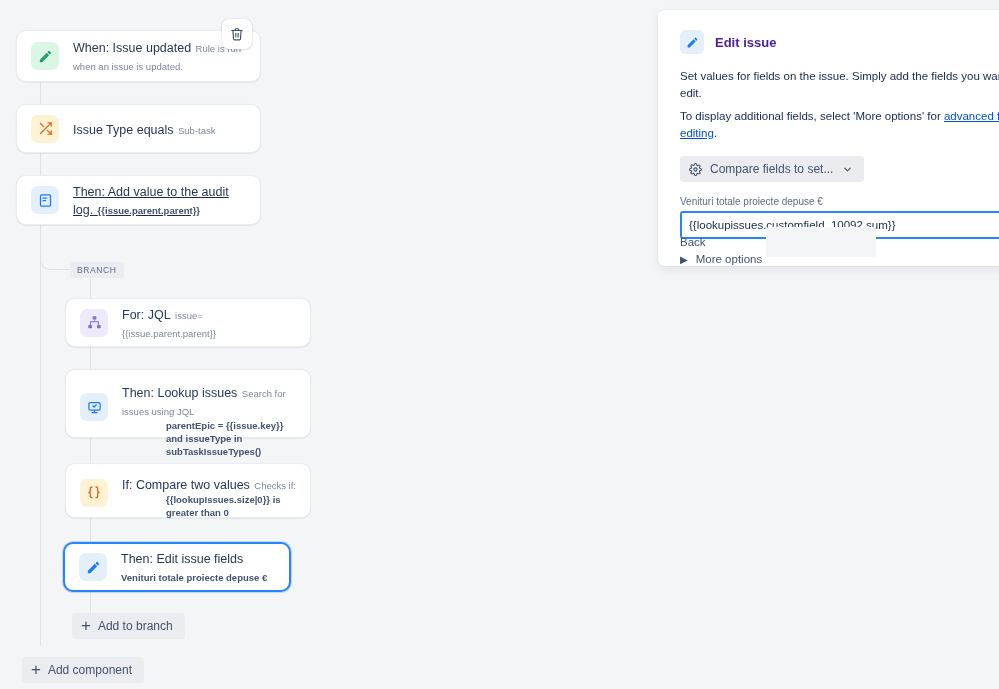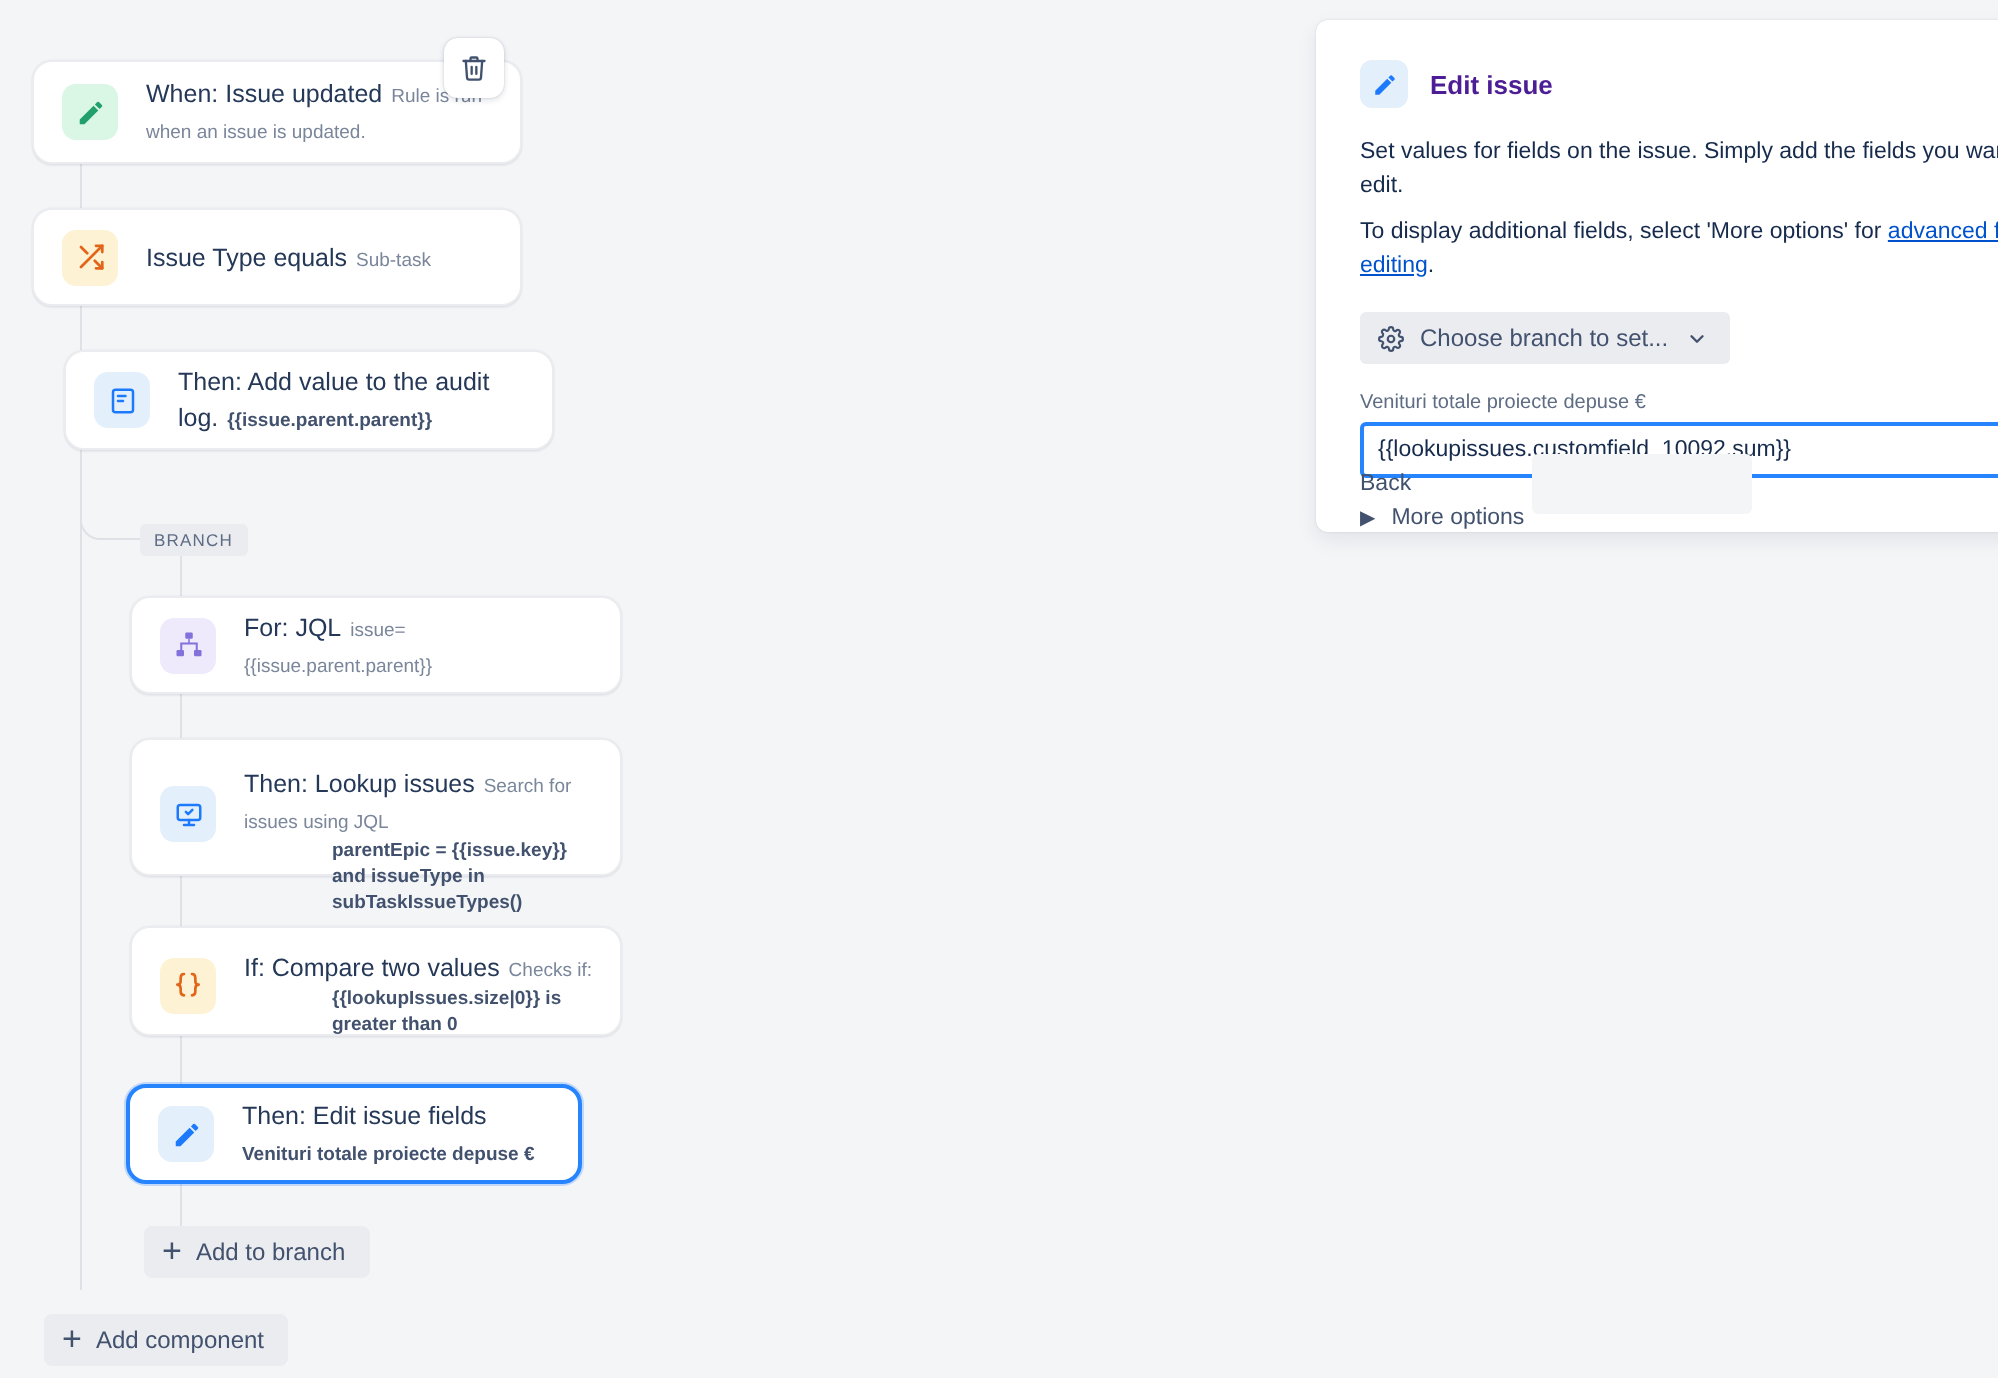--- a/index.html
+++ b/index.html
@@ -210,21 +210,21 @@
           <path d="M15 15l6 6"></path>
           <path d="M4 4l5 5"></path>
       </svg>
     </span>
     <span class="ctext">
       <span class="ctitle">Issue Type equals</span>
       <span class="csub">Sub-task</span>
     </span>
   </div>
 
-  <div class="card" style="left:32px; top:175px; width:245px; height:50px;">
+  <div class="card" style="left:16px; top:175px; width:245px; height:50px;text-decoration:underline;">
     <span class="ic blue">
       <svg width="15" height="15" viewBox="0 0 24 24" fill="none" stroke="#1d7afc" stroke-width="2" stroke-linecap="round" stroke-linejoin="round">
         <rect x="4" y="3" width="16" height="18" rx="2"></rect>
         <path d="M8 8h6M8 12h4"></path>
       </svg>
     </span>
     <span class="ctext">
       <span class="ctitle">Then: Add value to the audit log.</span>
       <span class="csub bold">{{issue.parent.parent}}</span>
     </span>
@@ -314,21 +314,21 @@
     <div class="p-desc">Set values for fields on the issue. Simply add the fields you want to edit.</div>
     <div class="p-desc"><span>To display additional fields, select 'More options' for </span><a href="#">advanced field editing</a><span>.</span></div>
 
     <button class="choose-btn">
       <span class="gear">
         <svg width="13" height="13" viewBox="0 0 24 24" fill="none" stroke="#42526e" stroke-width="2">
           <circle cx="12" cy="12" r="3"></circle>
           <path d="M19.4 15a1.65 1.65 0 0 0 .33 1.82l.06.06a2 2 0 1 1-2.83 2.83l-.06-.06a1.65 1.65 0 0 0-1.82-.33 1.65 1.65 0 0 0-1 1.51V21a2 2 0 1 1-4 0v-.09a1.65 1.65 0 0 0-1.08-1.51 1.65 1.65 0 0 0-1.82.33l-.06.06a2 2 0 1 1-2.83-2.83l.06-.06a1.65 1.65 0 0 0 .33-1.82 1.65 1.65 0 0 0-1.51-1H3a2 2 0 1 1 0-4h.09A1.65 1.65 0 0 0 4.6 8.6a1.65 1.65 0 0 0-.33-1.82l-.06-.06a2 2 0 1 1 2.83-2.83l.06.06a1.65 1.65 0 0 0 1.82.33H9a1.65 1.65 0 0 0 1-1.51V3a2 2 0 1 1 4 0v.09a1.65 1.65 0 0 0 1 1.51 1.65 1.65 0 0 0 1.82-.33l.06-.06a2 2 0 1 1 2.83 2.83l-.06.06a1.65 1.65 0 0 0-.33 1.82V9a1.65 1.65 0 0 0 1.51 1H21a2 2 0 1 1 0 4h-.09a1.65 1.65 0 0 0-1.51 1z"></path>
         </svg>
       </span>
-      <span>Choose branch to set...</span>
+      <span>Compare fields to set...</span>
       <span class="chev">
         <svg width="11" height="11" viewBox="0 0 24 24" fill="none" stroke="#42526e" stroke-width="2.6" stroke-linecap="round" stroke-linejoin="round">
             <polyline points="6 9 12 15 18 9"></polyline>
           </svg>
       </span>
     </button>
 
     <div class="field-label">Venituri totale proiecte depuse €</div>
     <input class="field-input" type="text" value="{{lookupissues.customfield_10092.sum}}" style="">
 

